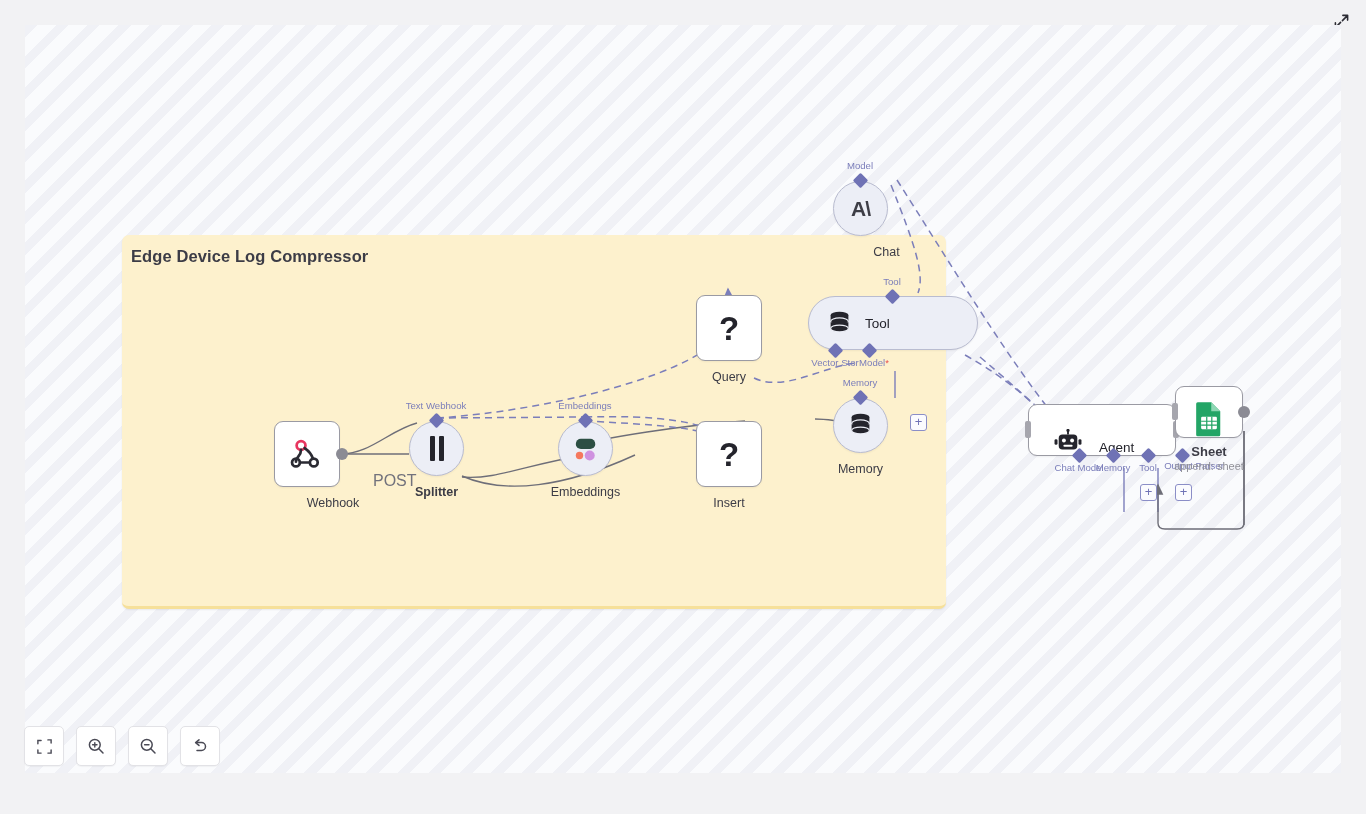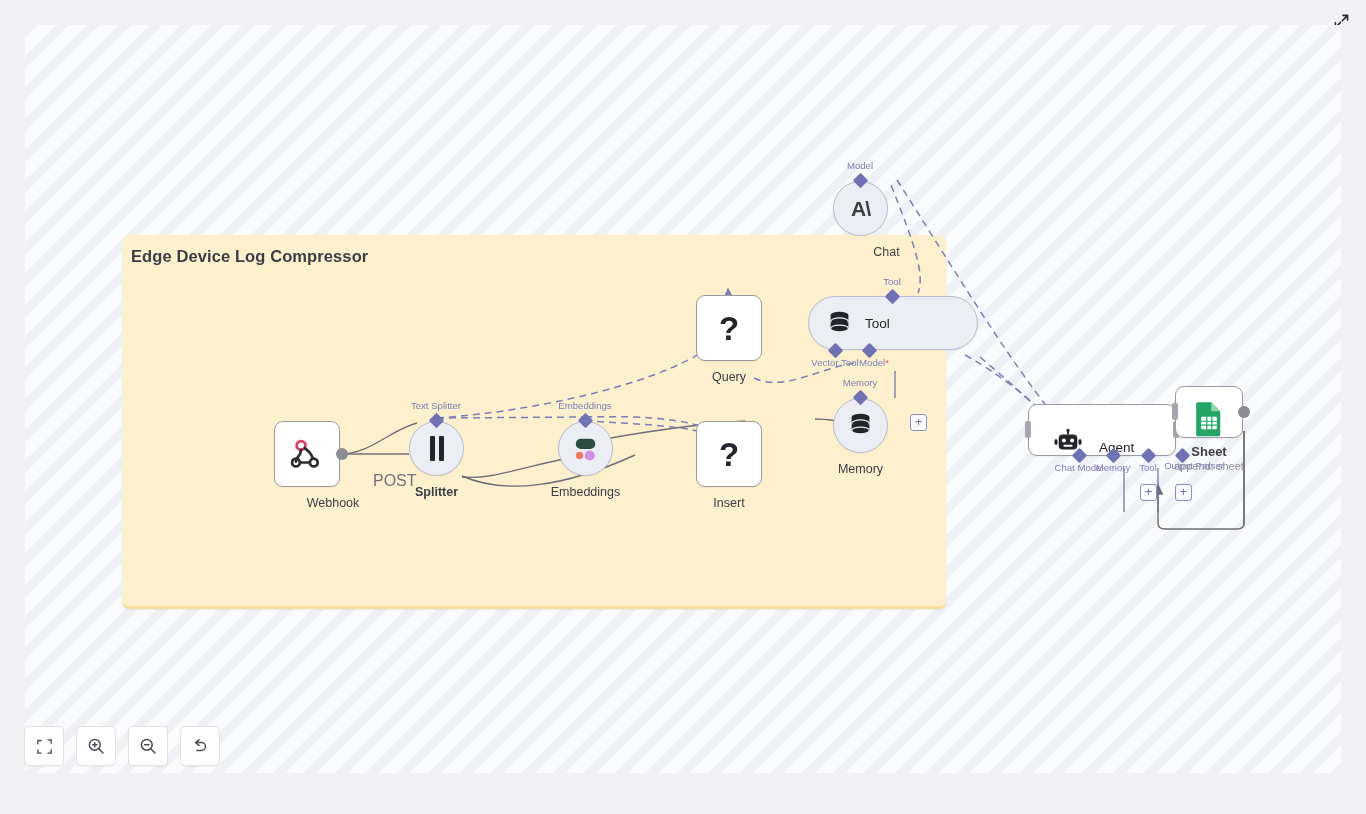--- a/index.html
+++ b/index.html
@@ -243,21 +243,21 @@
     <div id="post-label">POST</div>
 
     <div class="node" style="left:384px; top:396px;">
       <div class="rnd-node">
         <div class="splitter-ic">
           <span></span>
             <span></span>
         </div>
       </div>
       <div class="h-diamond" style="left:22px; top:-6px;"></div>
-      <div class="port-label" style="left:27px; top:-21px;">Text Splitter</div>
+      <div class="port-label" style="left:27px; top:-21px;">Text Webhook</div>
       <div class="caption" style="top:64px;font-weight:bold;">Splitter</div>
     </div>
 
     <div class="node" style="left:533px; top:396px;">
       <div class="rnd-node">
         <svg class="cohere-ic" viewBox="0 0 32 28">
           <rect x="5" y="3" width="21" height="11" rx="5.5" fill="#2c4f43"></rect>
           <circle cx="9" cy="21" r="4" fill="#f5785e"></circle>
           <circle cx="20" cy="21" r="5.4" fill="#cf92e0"></circle>
         </svg>
@@ -298,21 +298,21 @@
           <ellipse cx="11" cy="10.8" rx="9.3" ry="3.6" fill="#24242c" stroke="#eceef6" stroke-width="1.3"></ellipse>
           <path d="M1.7 11.6V18c0 2 4.2 3.6 9.3 3.6s9.3-1.6 9.3-3.6v-6.4" fill="#24242c"></path>
           <ellipse cx="11" cy="18.2" rx="9.3" ry="3.6" fill="#24242c" stroke="#eceef6" stroke-width="1.3"></ellipse>
         </svg>
         <span class="pill-label">Tool</span>
       </div>
       <div class="h-diamond" style="left:79px; top:-5px;"></div>
       <div class="port-label" style="left:84px; top:-20px;">Tool</div>
 
       <div class="h-diamond" style="left:22px; top:49px;"></div>
-      <div class="port-label" style="left:27px; top:61px;">Vector Tool</div>
+      <div class="port-label" style="left:27px; top:61px;">Vector Stor</div>
 
       <div class="h-diamond" style="left:56px; top:49px;"></div>
       <div class="port-label" style="left:66px; top:61px;">
         <span>Model</span><span class="req">*</span>
       </div>
       <div class="plus-btn" style="left:102px; top:118px;">+</div>
     </div>
 
     <div class="node" style="left:808px; top:373px;">
       <div class="rnd-node">

